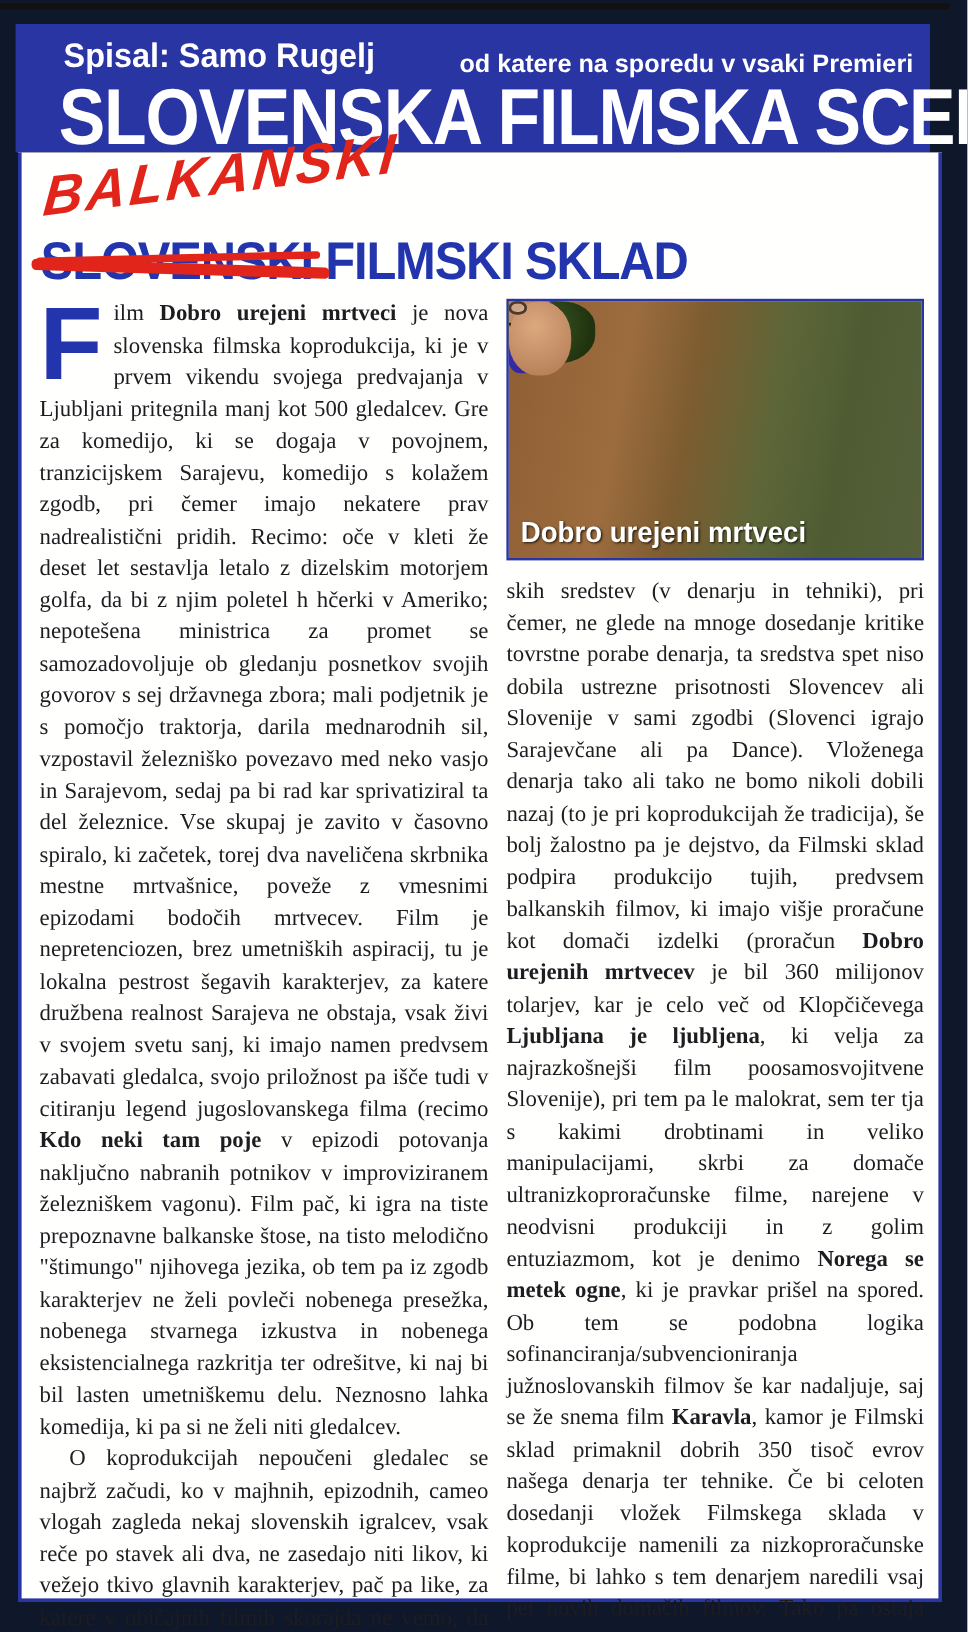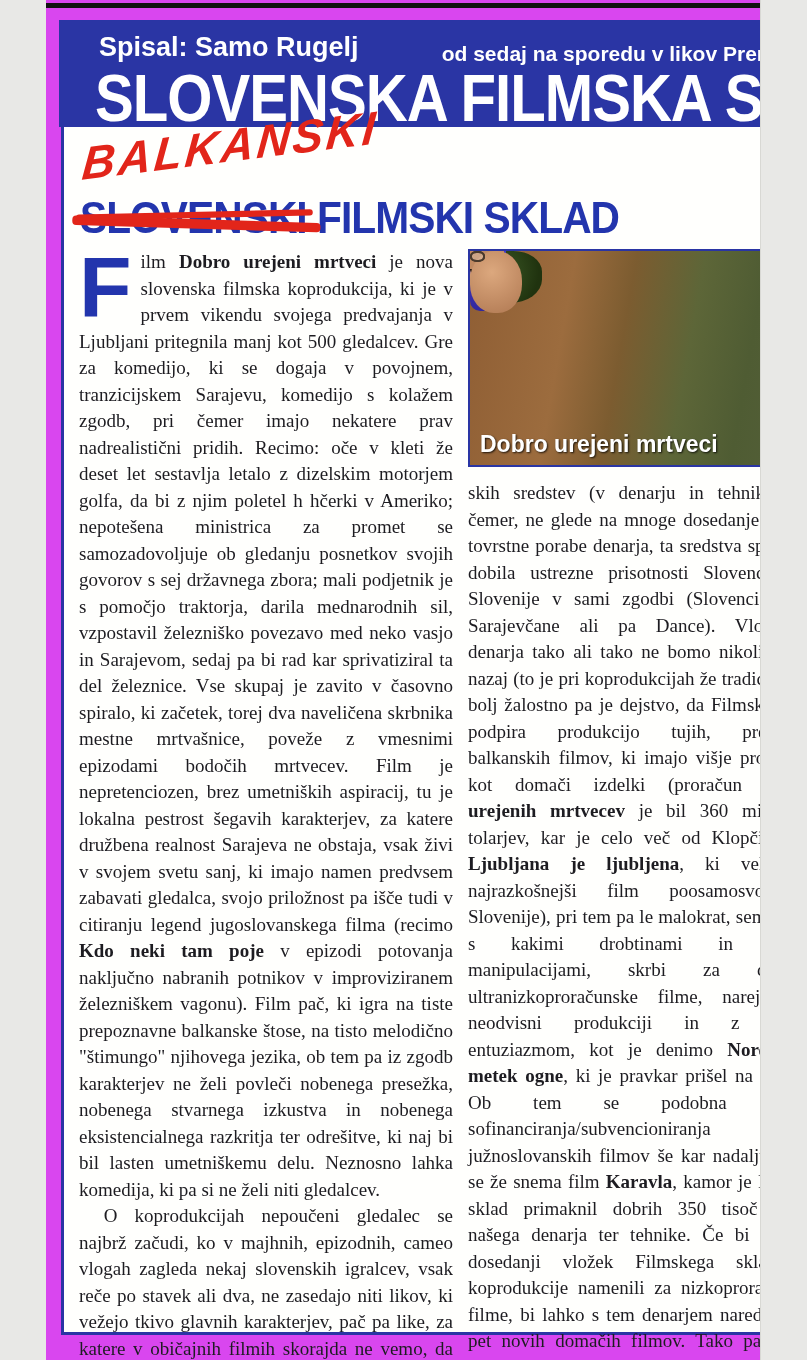--- a/index.html
+++ b/index.html
@@ -1,20 +1,20 @@
 <!DOCTYPE html>
 <html><head>
 <meta charset="utf-8">
 <style>
   * { margin:0; padding:0; box-sizing:border-box; }
   html,body { background:#e8e8e6; }
   body { font-family:"Liberation Serif", serif; }
   .page {
-    position:relative; width:715px; height:1360px; margin:0 auto;
-    background:#d946ef; overflow:hidden;
+    position:relative; width:807px; height:1360px; margin:0 auto;
+    background:#0f172a; overflow:hidden;
     border-right:1px solid #d8d8d4;
   }
   .top-rule { position:absolute; left:0; top:3px; width:791px; height:5px; background:#111; }
 
   
   .banner {
     position:absolute; left:13px; top:20px; width:762px; height:107px;
     background:#2a35a4; color:#fff; font-family:"Liberation Sans", sans-serif;
   }
   .byline {
@@ -143,21 +143,21 @@
 </style>
 </head>
 <body>
 
 <div class="page">
 
   <div class="top-rule"></div>
 
   <header class="banner">
     <div class="byline">Spisal: Samo Rugelj</div>
-    <div class="kicker">od sedaj na sporedu v likov Premieri</div>
+    <div class="kicker">od katere na sporedu v vsaki Premieri</div>
     <div class="masthead">SLOVENSKA FILMSKA SCENA</div>
   </header>
 
   <section class="content-box">
 
     <div class="scrawl">BALKANSKI</div>
 
     <h2 class="headline"><span class="struck">SLOVENSKI</span><span> FILMSKI SKLAD</span></h2>
 
     <div class="col col-left">

